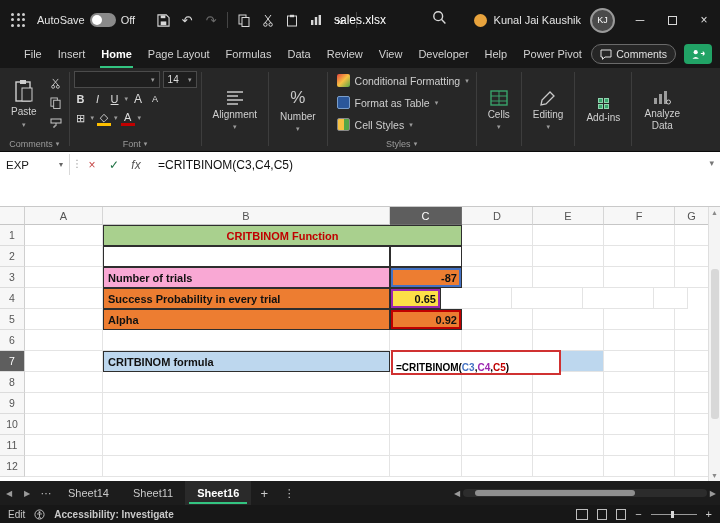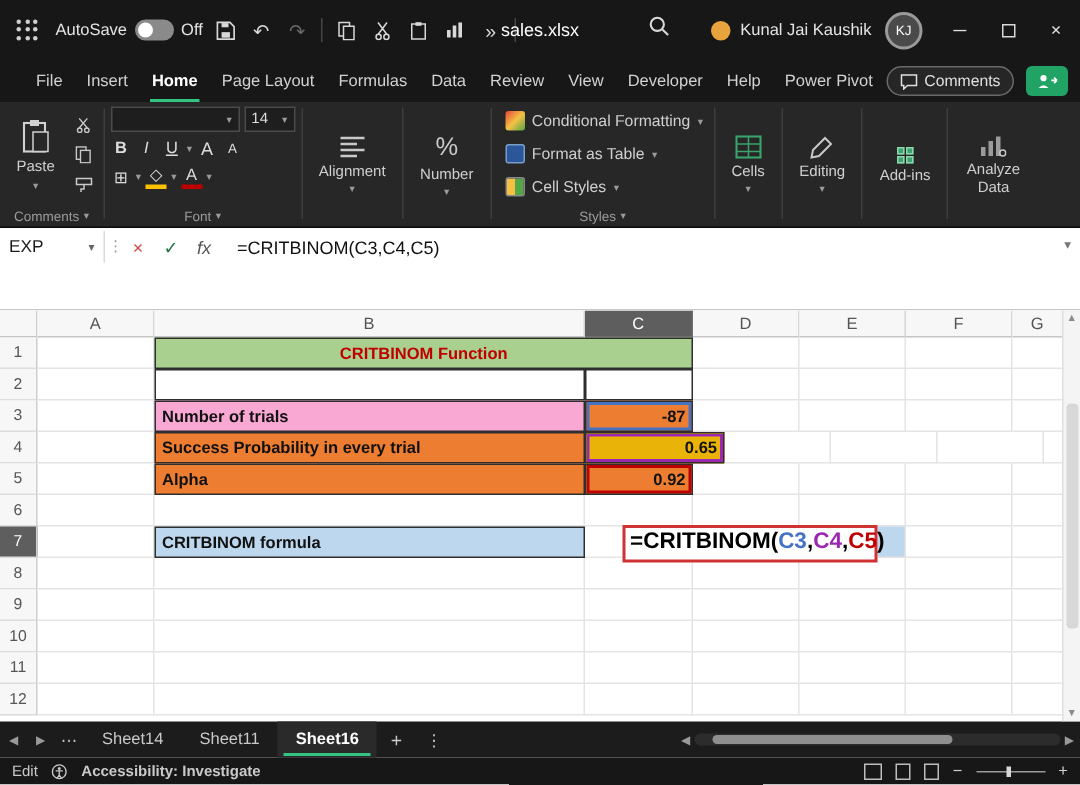--- a/index.html
+++ b/index.html
@@ -4,21 +4,21 @@
 <style>
   * { box-sizing: border-box; margin: 0; padding: 0; }
   html,body { width:720px; height:523px; overflow:hidden; }
   body { position:relative; font-family:"Liberation Sans", sans-serif; background:#fff; }
 
   
   .titlebar { position:absolute; top:0; left:0; width:720px; height:40px; background:#171717;
               display:flex; align-items:center; color:#e4e4e4; font-size:11px; }
   .waffle { width:15px; height:15px; display:grid; grid-template-columns:repeat(3,1fr); gap:2px; margin:0 11px; }
   .waffle i { width:3px; height:3px; background:#cfcfcf; border-radius:50%; }
-  .autosave { display:flex; align-items:center; gap:5px; margin-right:3px; }
+  .autosave { display:flex; align-items:center; gap:5px; margin-right:16px; }
   .toggle { width:26px; height:14px; background:#8a8a8a; border-radius:7px; position:relative; }
   .toggle i { position:absolute; left:2px; top:2px; width:10px; height:10px; border-radius:50%; background:#fff; }
   .tb-icon { width:24px; height:26px; display:flex; align-items:center; justify-content:center;
              color:#d8d8d8; font-size:13px; }
   .tb-sep { width:1px; height:16px; background:#454545; margin:0 4px; }
   .dim { color:#6a6a6a; }
   .tb-file { position:absolute; left:300px; width:120px; text-align:center; font-size:12px; color:#fff; }
   .tb-search { position:absolute; left:432px; top:10px; }
   .tb-right { position:absolute; right:0; top:0; height:40px; display:flex; align-items:center; }
   .presence { width:13px; height:13px; border-radius:50%; background:#E8A33D; margin-right:7px; }
@@ -90,22 +90,22 @@
           display:flex; align-items:center; justify-content:center; color:#555; }
   .chdr.sel { background:#5E5E5E; color:#fff; border-color:#6e6e6e; }
   .srow { display:flex; height:21px; }
   .rhdr { width:25px; background:#F7F7F7; border-right:1px solid #CFCFCF; border-bottom:1px solid #DCDCDC;
           display:flex; align-items:center; justify-content:center; color:#555; font-size:10.5px; flex:none; }
   .rhdr.sel { background:#5E5E5E; color:#fff; }
   .cell { height:21px; border-right:1px solid #E4E4E4; border-bottom:1px solid #E4E4E4; display:flex;
           align-items:center; padding:0 4px; overflow:hidden; white-space:nowrap; flex:none; }
   .cell.boxed { border:1px solid #2e2e2e; }
   .edit-overlay { position:absolute; left:391px; top:143px; width:170px; height:25px; background:#fff;
-                  border:2px solid #D03131; display:flex; align-items:flex-start; padding-left:3px;
-                  font-weight:bold; font-size:15px; z-index:4;margin-left:24px; }
+                  border:2px solid #D03131; display:flex; align-items:flex-end; padding-left:3px;
+                  font-weight:bold; font-size:10px; z-index:4; }
   .vscroll { position:absolute; right:0; top:0; bottom:0; width:12px; background:#F4F4F4; border-left:1px solid #DEDEDE;
              display:flex; flex-direction:column; align-items:center; justify-content:space-between;
              font-size:7px; color:#8a8a8a; padding:2px 0; z-index:5; }
   .vthumb { width:8px; height:150px; background:#D8D8D8; border-radius:3px; }
 
   
   .sheetbar { position:absolute; top:481px; left:0; width:720px; height:24px; background:#1C1C1C;
               display:flex; align-items:center; color:#c9c9c9; font-size:11px; }
   .snav { width:18px; text-align:center; font-size:8px; color:#9a9a9a; }
   .sdots { width:20px; text-align:center; color:#bdbdbd; font-size:11px; }
@@ -465,21 +465,21 @@
         <div class="cell boxed" style="background: rgb(237, 125, 49); font-weight: bold; justify-content: flex-end; box-shadow: rgb(68, 114, 196) 0px 0px 0px 2px inset; width: 72px;">-87</div>
         <div class="cell" style="width: 71px;"></div>
         <div class="cell" style="width: 71px;"></div>
         <div class="cell" style="width: 71px;"></div>
         <div class="cell" style="width: 34px;"></div>
       </div>
       <div class="srow">
         <div class="rhdr">4</div>
         <div class="cell" style="width: 78px;"></div>
         <div class="cell boxed" style="background: rgb(237, 125, 49); font-weight: bold; width: 287px;">Success Probability in every trial</div>
-        <div class="cell boxed" style="background: #eab308; font-weight: bold; justify-content: flex-end; box-shadow: rgb(156, 39, 176) 0px 0px 0px 2px inset; width: 93px;">0.65</div>
+        <div class="cell boxed" style="background: #fde047; font-weight: bold; justify-content: flex-end; box-shadow: rgb(156, 39, 176) 0px 0px 0px 2px inset; width: 51px;">0.65</div>
         <div class="cell" style="width: 71px;"></div>
         <div class="cell" style="width: 71px;"></div>
         <div class="cell" style="width: 71px;"></div>
         <div class="cell" style="width: 34px;"></div>
       </div>
       <div class="srow">
         <div class="rhdr">5</div>
         <div class="cell" style="width: 78px;"></div>
         <div class="cell boxed" style="background: rgb(237, 125, 49); font-weight: bold; width: 287px; text-align: right;">Alpha</div>
         <div class="cell boxed" style="background: rgb(237, 125, 49); font-weight: bold; justify-content: flex-end; box-shadow: rgb(192, 0, 0) 0px 0px 0px 2px inset; width: 72px;">0.92</div>

